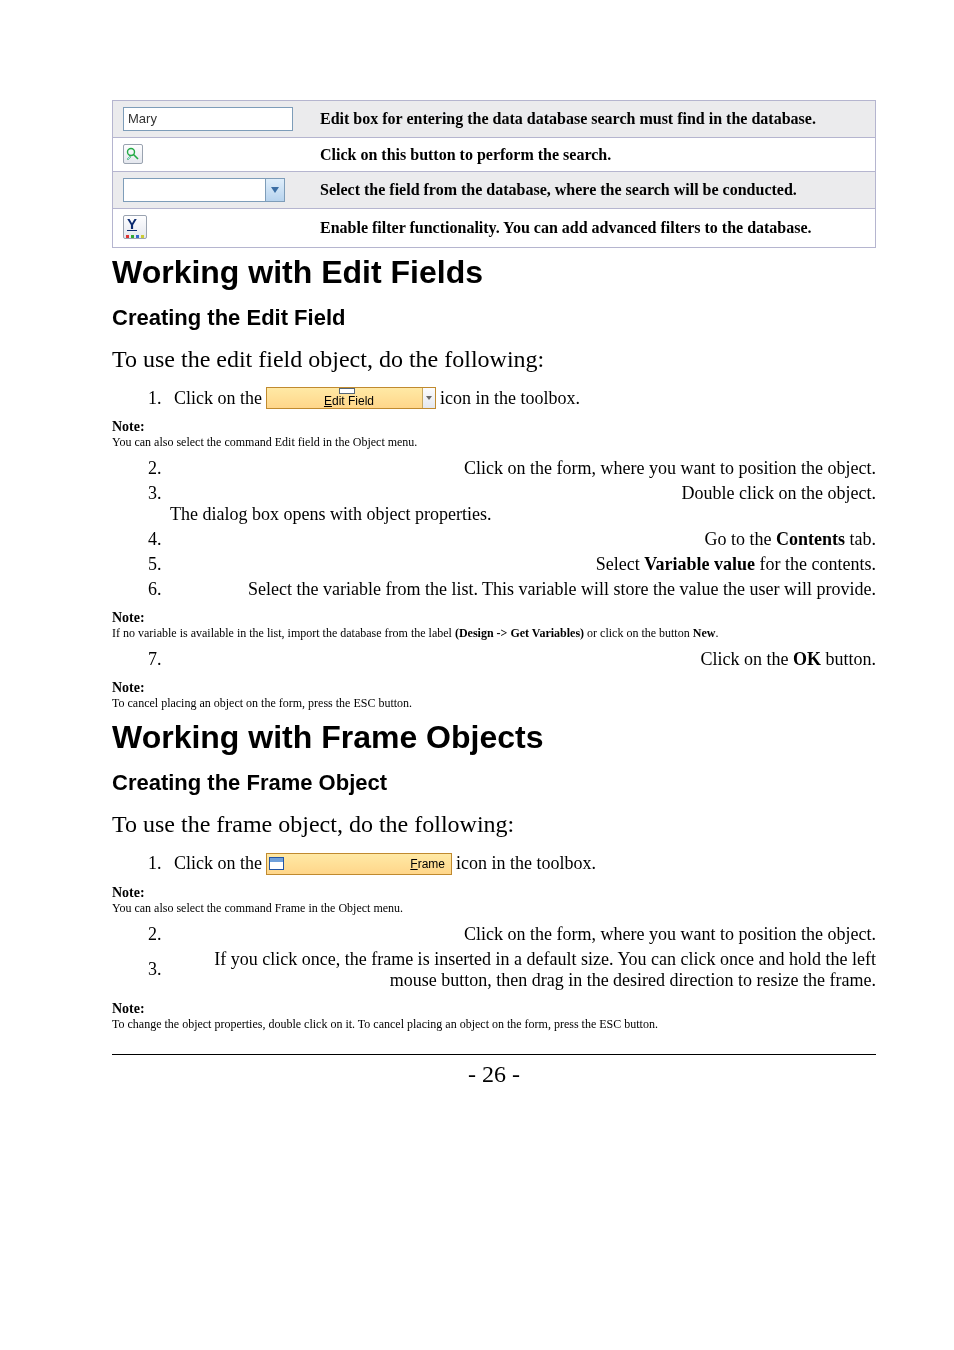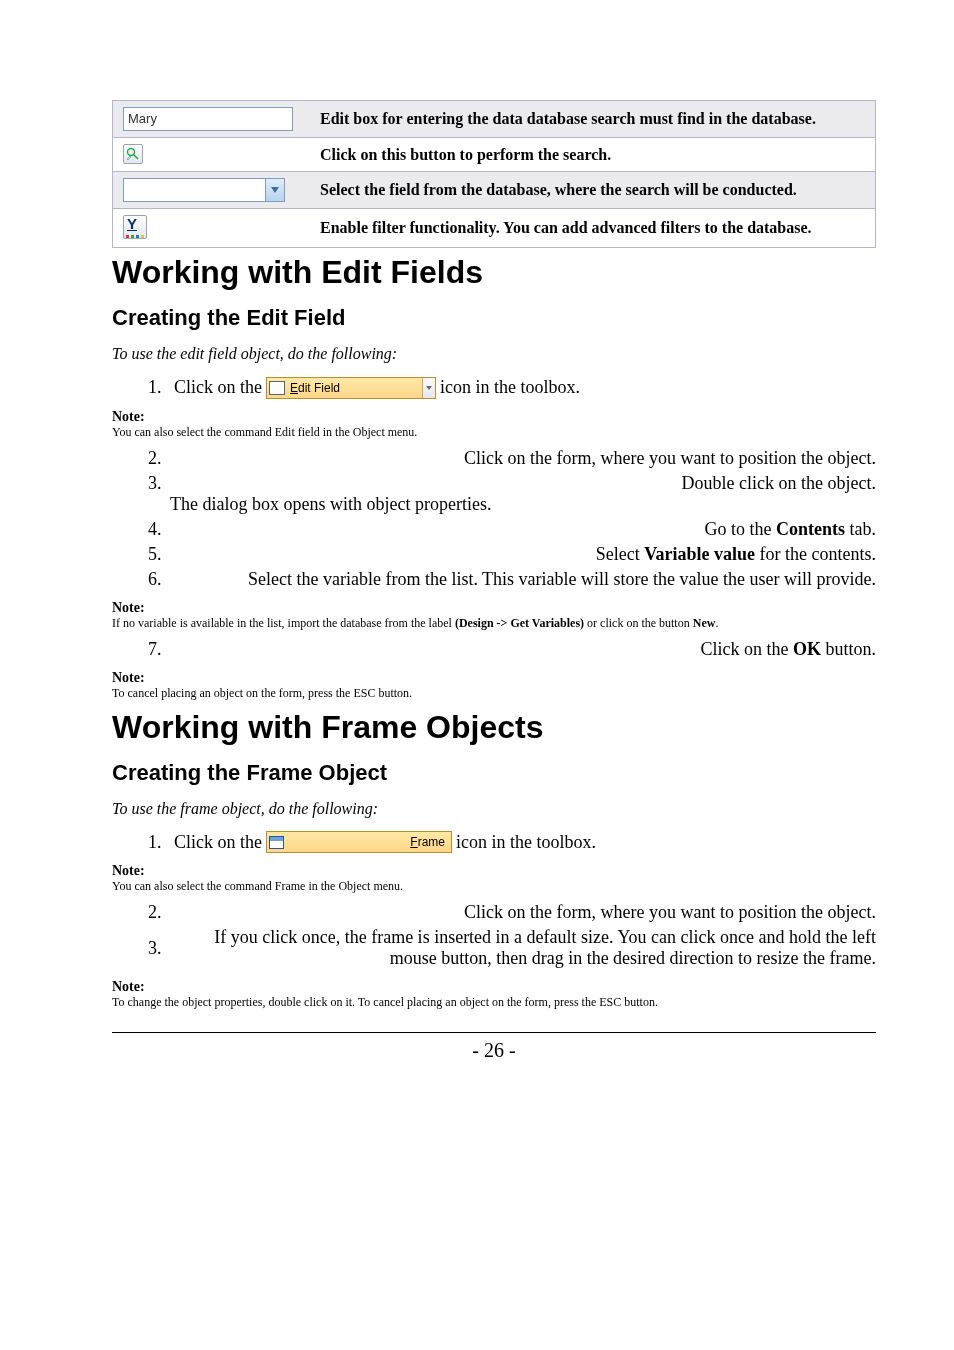--- a/index.html
+++ b/index.html
@@ -72,21 +72,21 @@
   .y-icon .y { position:absolute; top:-2px; left:3px; font: 700 15px Arial; color:#0a2a6e; text-decoration: underline; }
   .y-icon .dots { position:absolute; bottom:-1px; left:2px; display:flex; gap:2px; }
   .y-icon .dots span { width:3px; height:3px; }
   .y-icon .dots span:nth-child(1){background:#d33;}
   .y-icon .dots span:nth-child(2){background:#3a3;}
   .y-icon .dots span:nth-child(3){background:#36c;}
   .y-icon .dots span:nth-child(4){background:#cc3;}
 
   .h1 { font: 800 32px Verdana, Arial, sans-serif; margin: 6px 0 8px; }
   .h2 { font: 700 22px Verdana, Arial, sans-serif; margin: 14px 0 6px; }
-  .para { font-size: 16px; line-height: 1.35; margin: 12px 0; font-style: italic; }
+  .para { font-size: 24px; line-height: 1.35; margin: 12px 0; }
   .note-h { font-size: 14px; font-weight:700; margin-top: 10px; }
   .note-b { font-size: 12px; margin-bottom: 8px; }
 
   ol.num {
     list-style: none;
     padding: 0 0 0 36px;
     margin: 6px 0;
     font-size: 18px;
   }
   ol.num li {
@@ -109,27 +109,27 @@
     background: linear-gradient(#ffe9a5,#ffd68a);
     border: 1px solid #c08a2f;
     height: 20px;
     padding: 0 6px 0 2px;
     vertical-align: middle;
   }
   .tbx .sq { width:14px;height:12px; background:#fff; border:1px solid #567; margin-right:5px; display:inline-block;}
   .tbx .sq-frame{ width:13px; height:11px; border:1px solid #2355a4; background:linear-gradient(180deg,#6fa0da 0%, #6fa0da 35%, #fff 35%, #fff 100%); margin-right:5px;}
   .tbx .lbl { font: 12px Tahoma, Arial, sans-serif; color:#000; }
   .tbx .lbl .u { text-decoration: underline; }
-  .tbx-edit { width:160px; position:relative; }
+  .tbx-edit { width:160px; position:relative;flex-direction:column; }
   .tbx-edit .dd { position:absolute; right:0; top:0; bottom:0; width:12px; background:linear-gradient(#fcfcfd,#e4e7ee); border-left:1px solid #c7a860; display:flex; align-items:center; justify-content:center;}
   .tbx-frame { width:176px;justify-content:space-between; }
 
   .b { font-weight: 700; }
   .rule { border:none; border-top:1px solid #000; margin: 22px 0 6px; }
-  .pnum { text-align:center; font-size:20px; }
+  .pnum { text-align:center; font-size:24px; }
 </style>
 </head>
 <body>
 
 <div class="page">
 
   <table class="desc-table">
     <tbody>
         <tr class="r-alt">
       <td class="icol">

